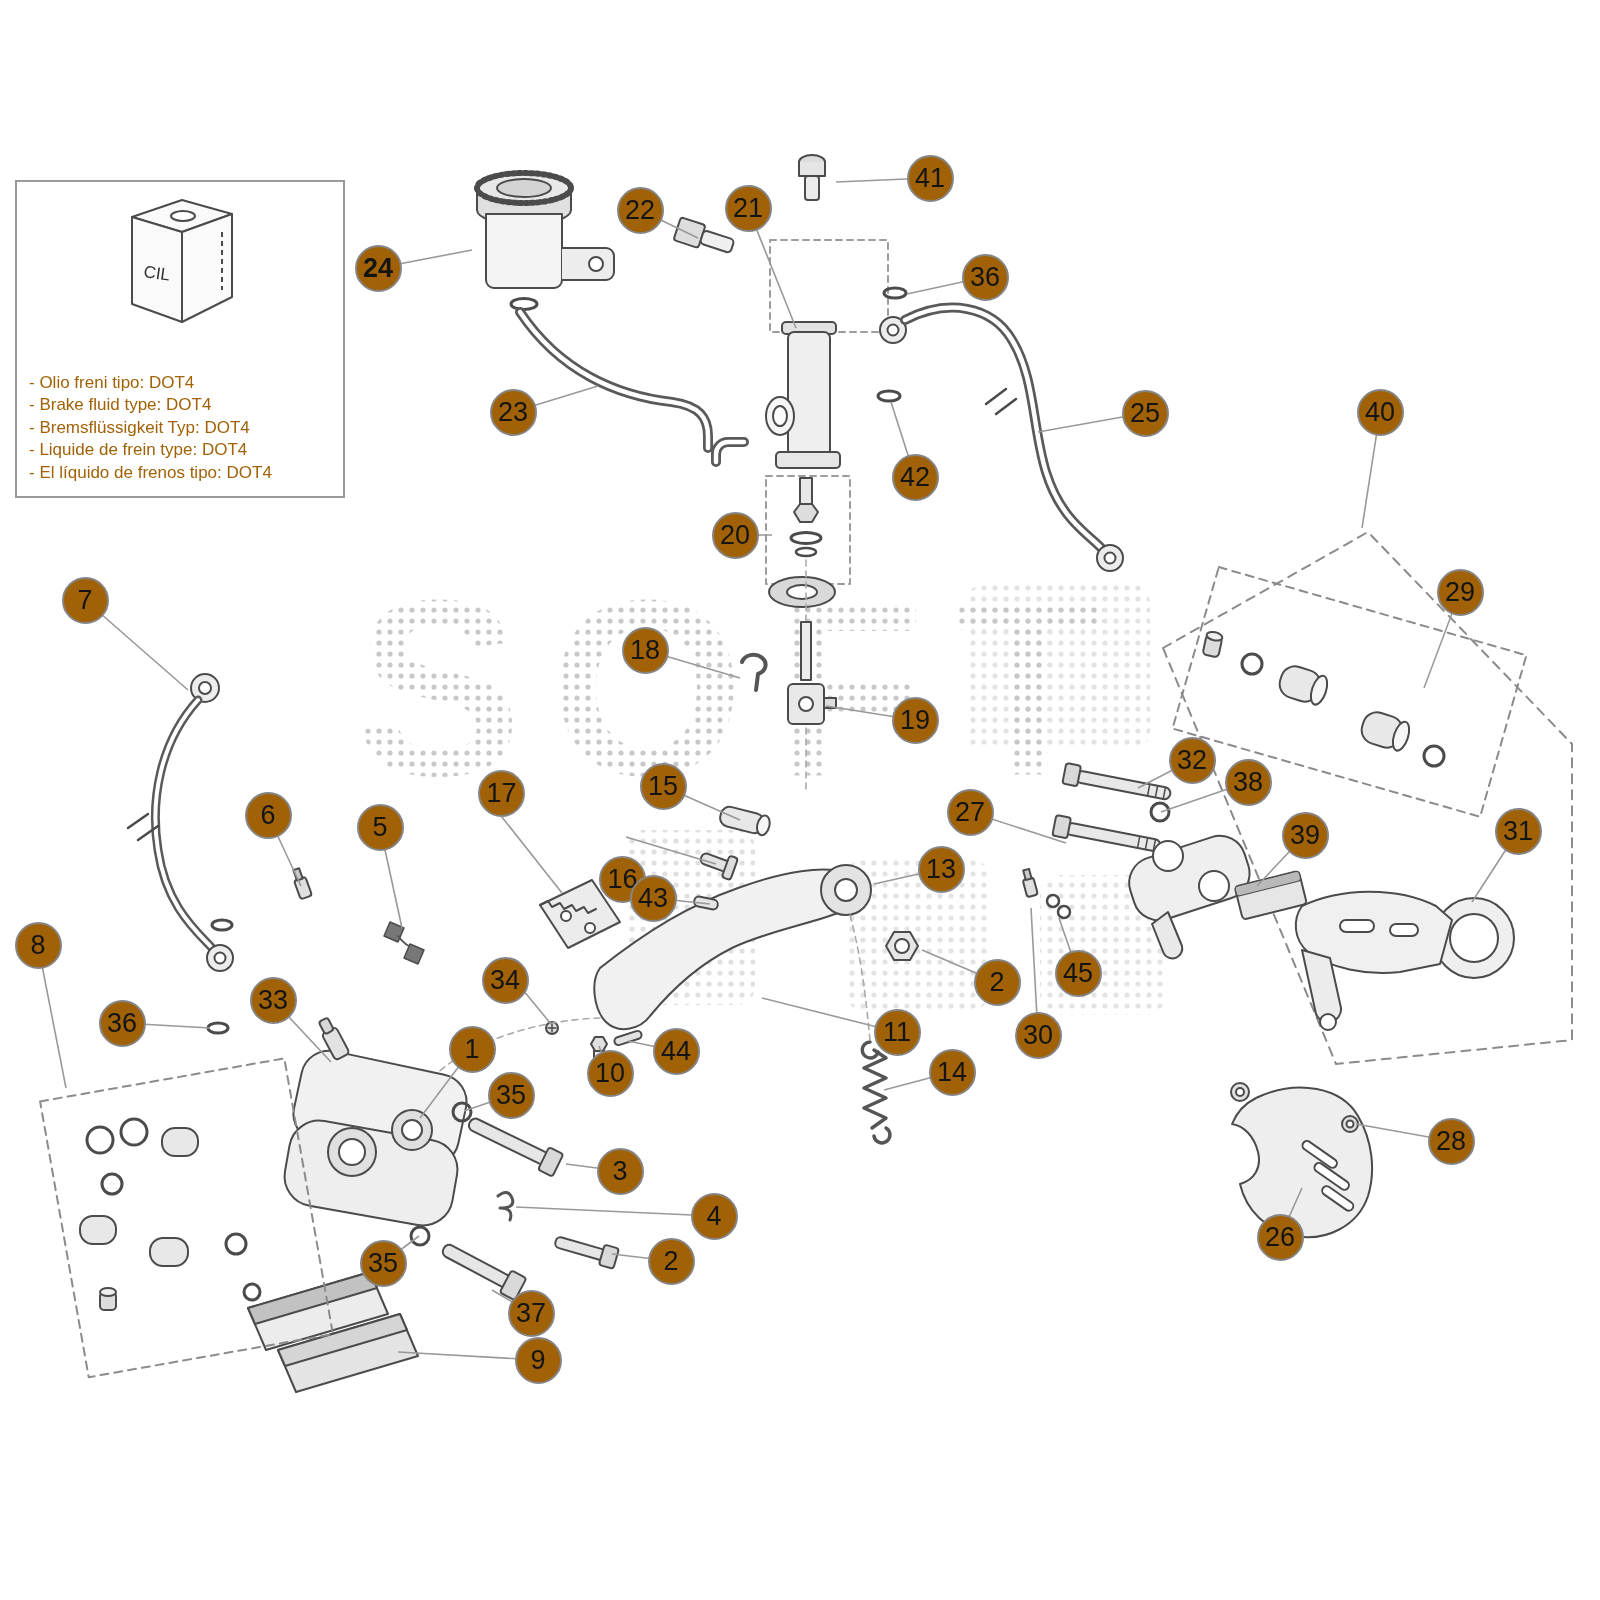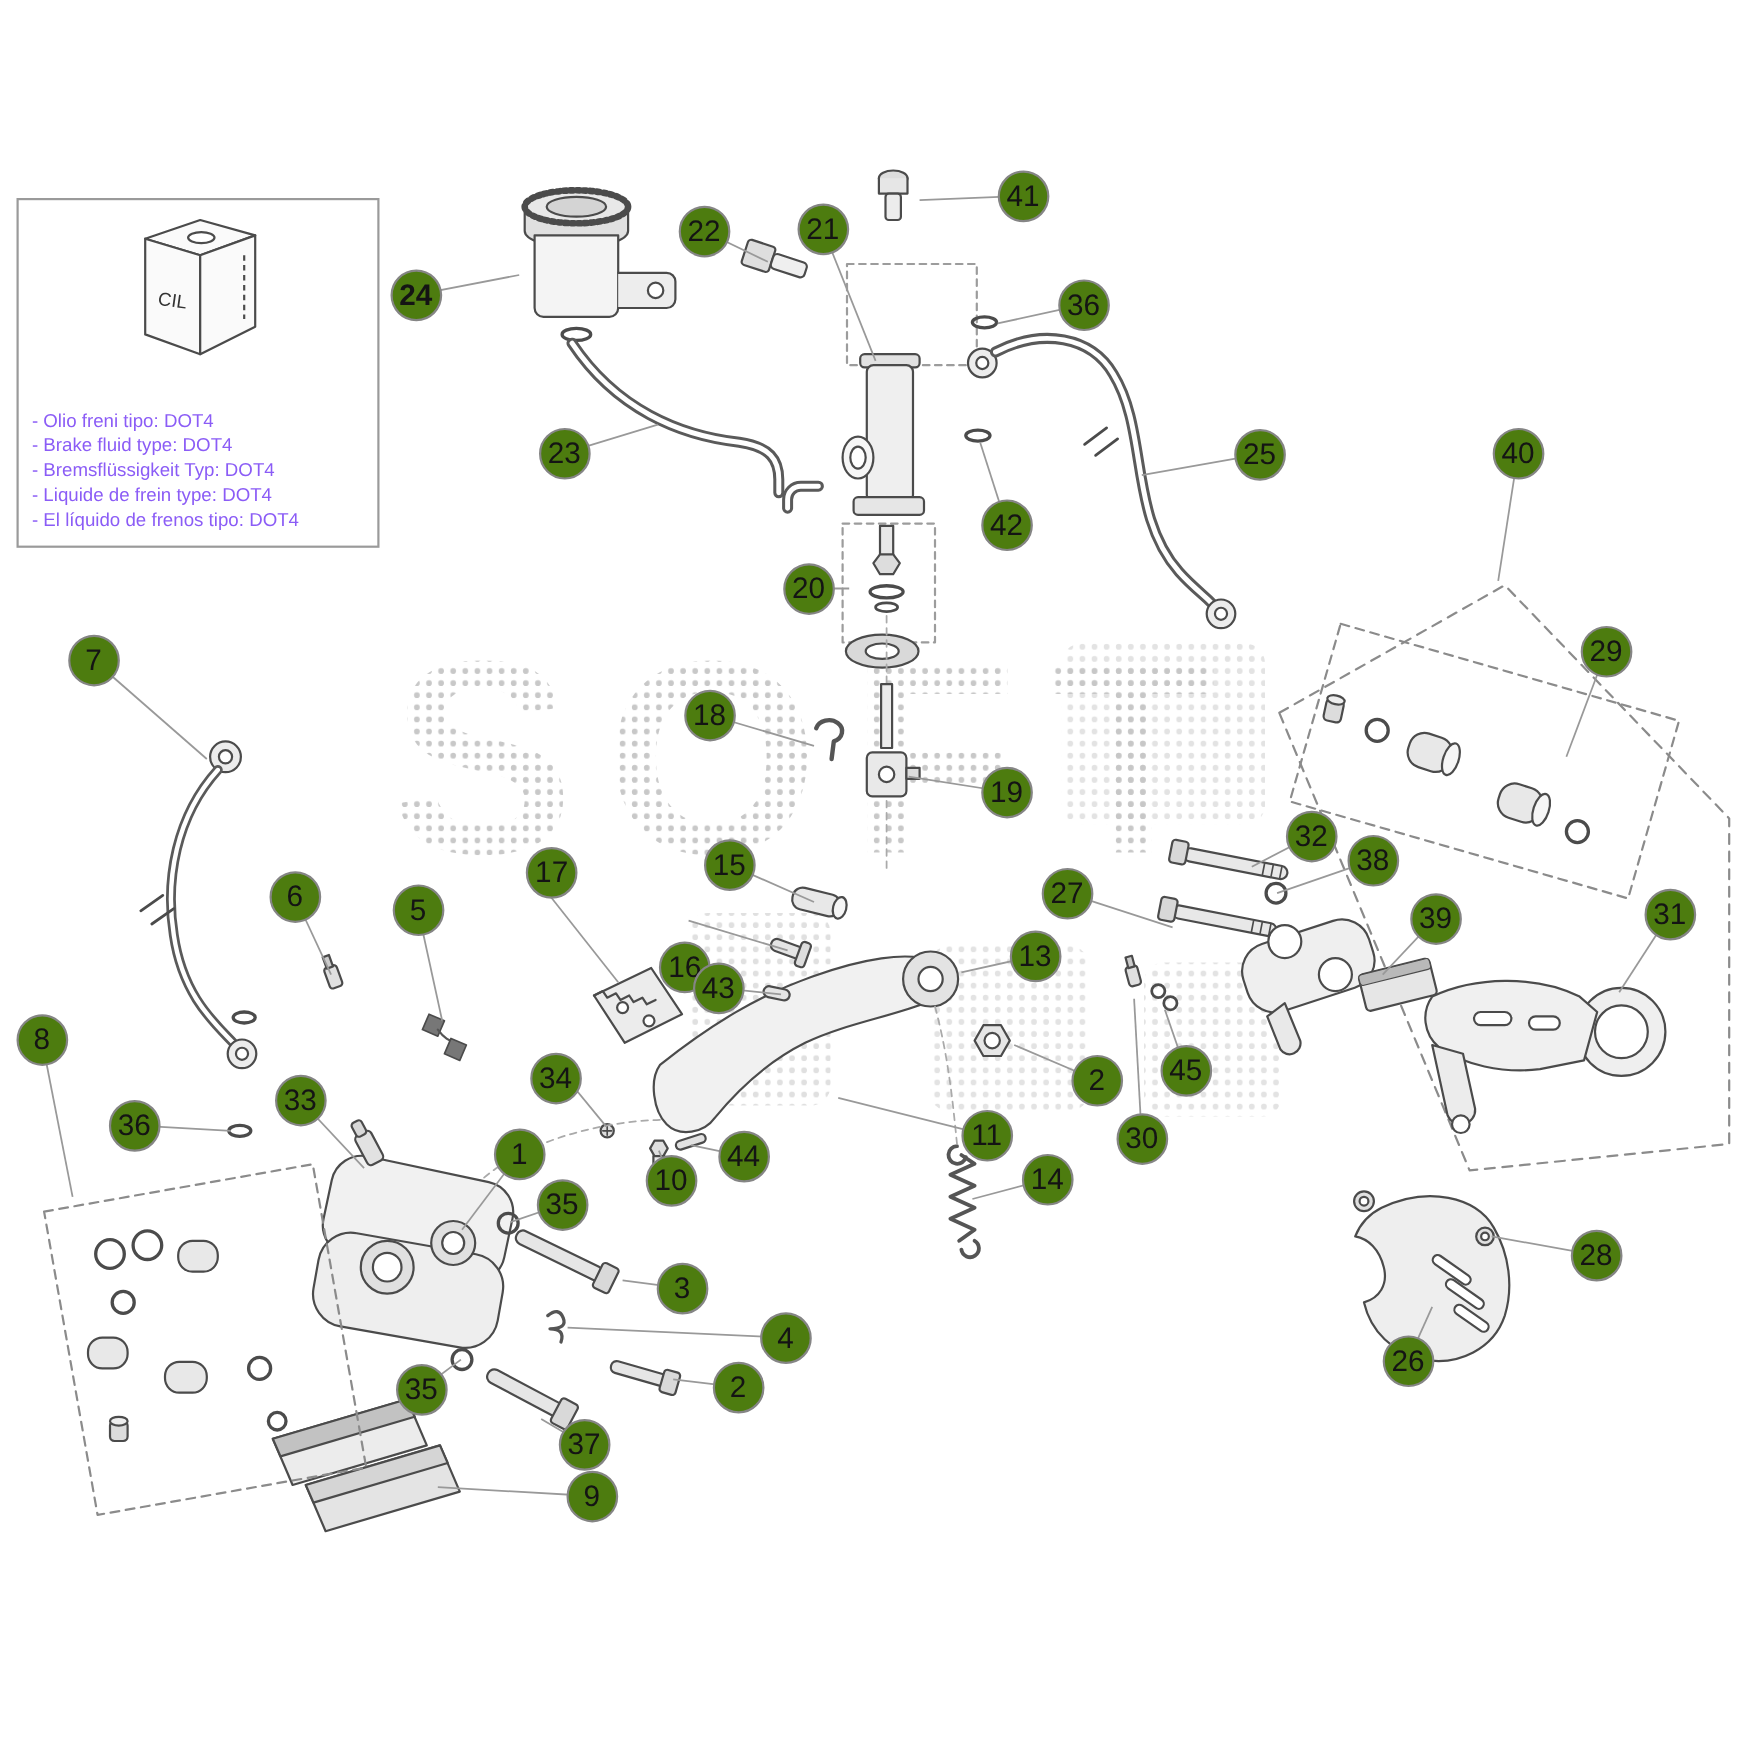--- a/index.html
+++ b/index.html
@@ -1,27 +1,27 @@
 <!DOCTYPE html>
 <html><head>
 <meta charset="utf-8">
 <style>
   html,body{margin:0;padding:0;background:#fff;}
   #page{position:relative;width:1600px;height:1600px;background:#fff;overflow:hidden;
         font-family:"Liberation Sans",sans-serif;color:#111;}
   #art,#leader-svg{position:absolute;left:0;top:0;width:1600px;height:1600px;}
   #callout-layer{position:absolute;left:0;top:0;width:1600px;height:1600px;}
   .callout{position:absolute;width:47px;height:47px;box-sizing:border-box;
-           border:2px solid #858585;border-radius:50%;background:#4d7c0f;
+           border:2px solid #858585;border-radius:50%;background:#a16207;
            display:flex;align-items:center;justify-content:center;
            font-size:27px;color:#141414;}
   .info-box{position:absolute;left:15px;top:180px;width:330px;height:318px;
             border:2px solid #9a9a9a;background:#fff;box-sizing:border-box;}
   .info-lines{position:absolute;left:12px;bottom:12px;right:8px;
-              font-size:17px;line-height:1.32;color:#8b5cf6;}
+              font-size:17px;line-height:1.32;color:#a16207;}
   .cil-svg{position:absolute;left:0;top:0;}
 </style>
 </head>
 <body>
 
 <div id="page">
 
   <svg id="art" viewBox="0 0 1600 1600">
     <defs>
       <pattern id="dots" width="11" height="11" patternUnits="userSpaceOnUse">

